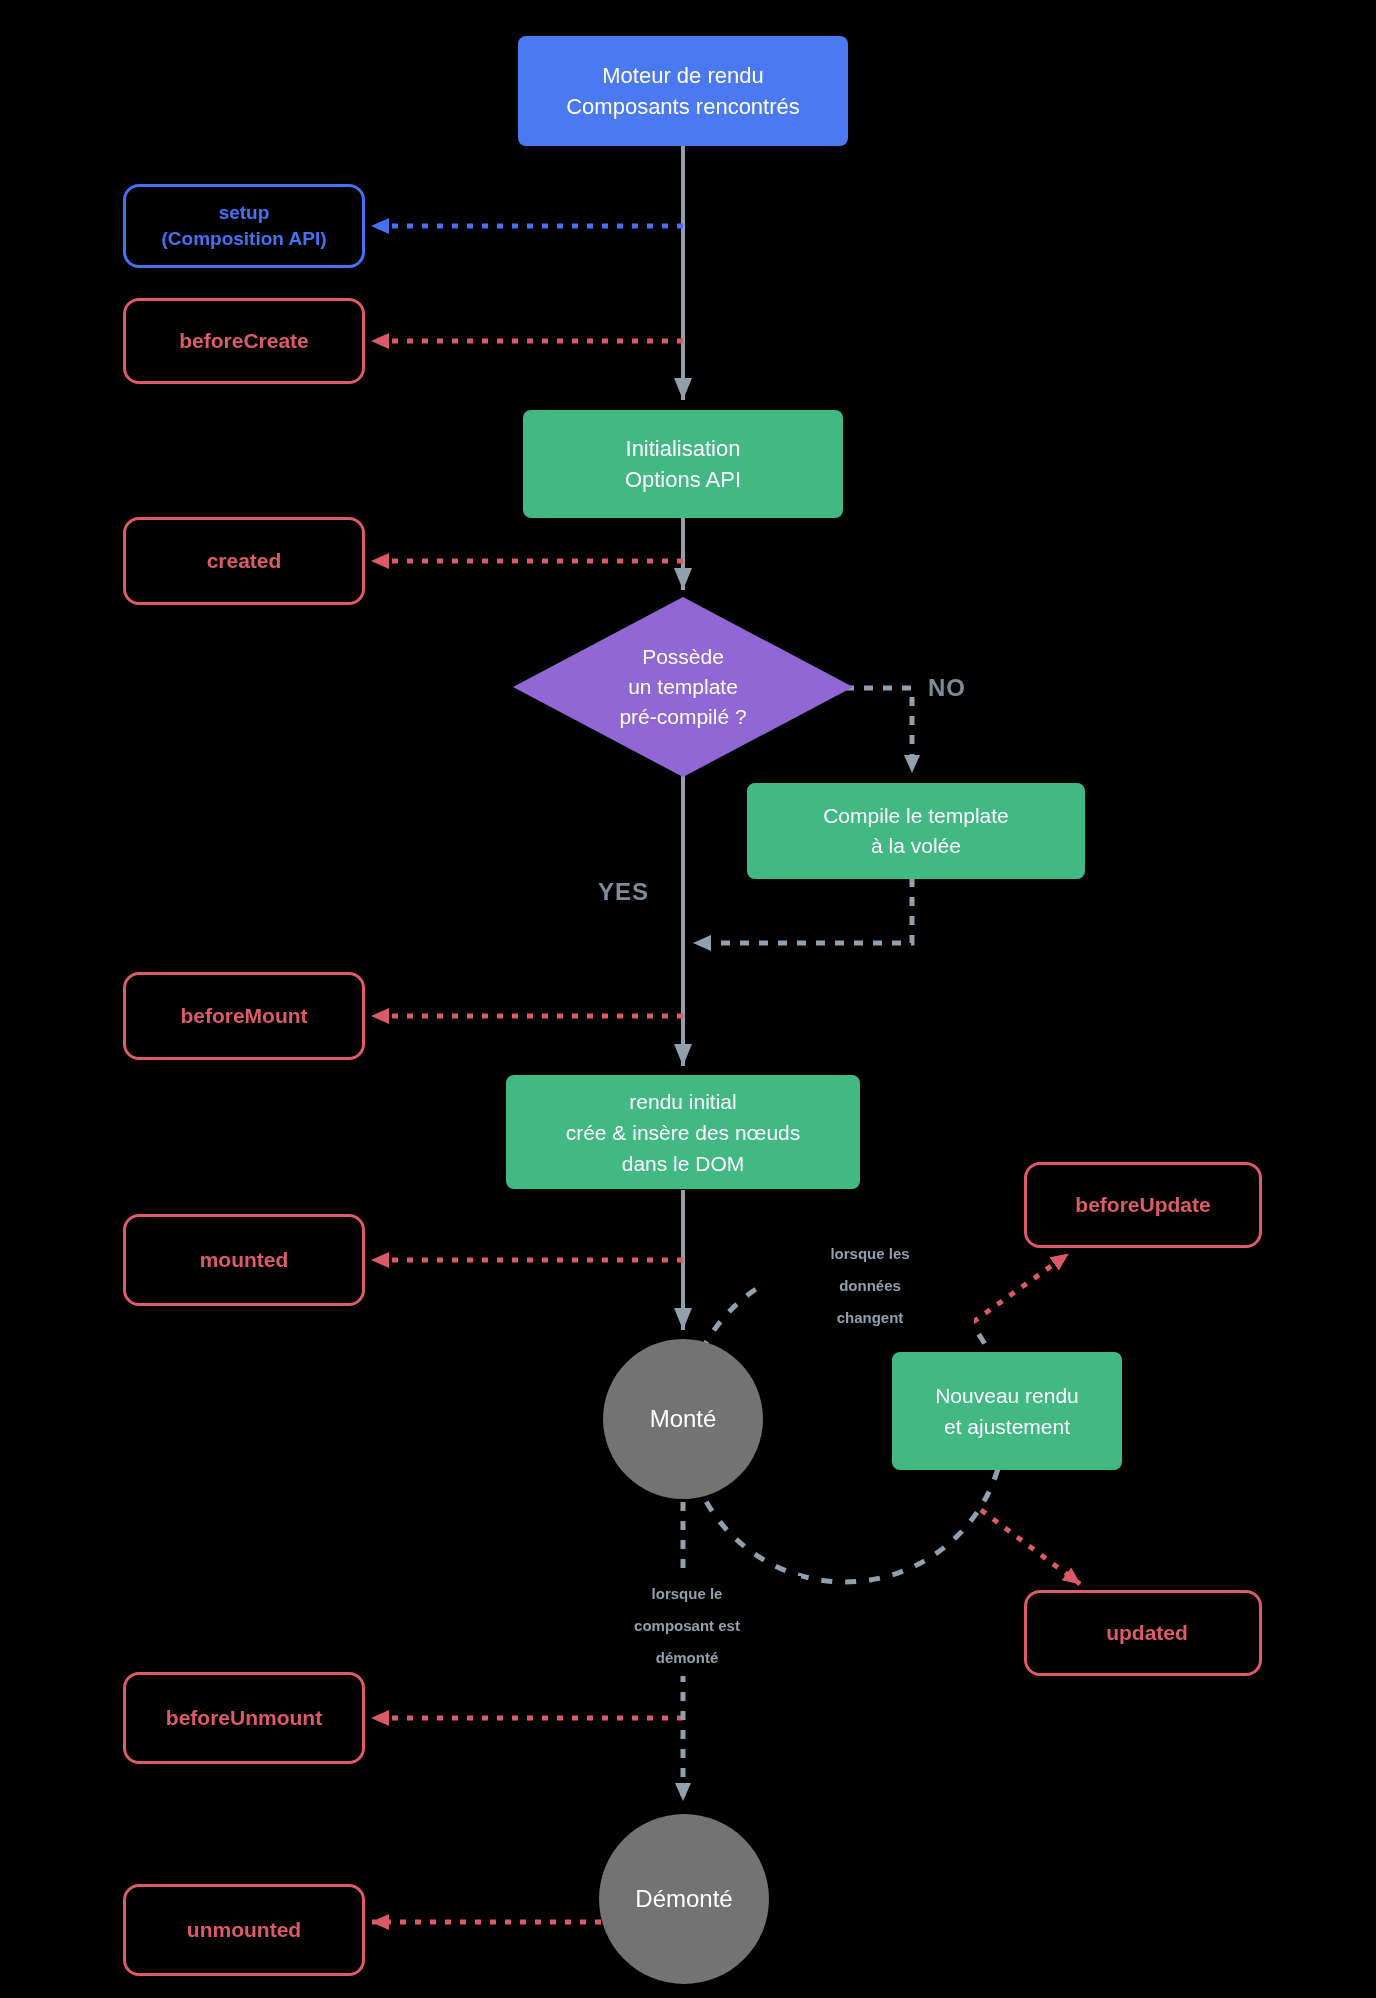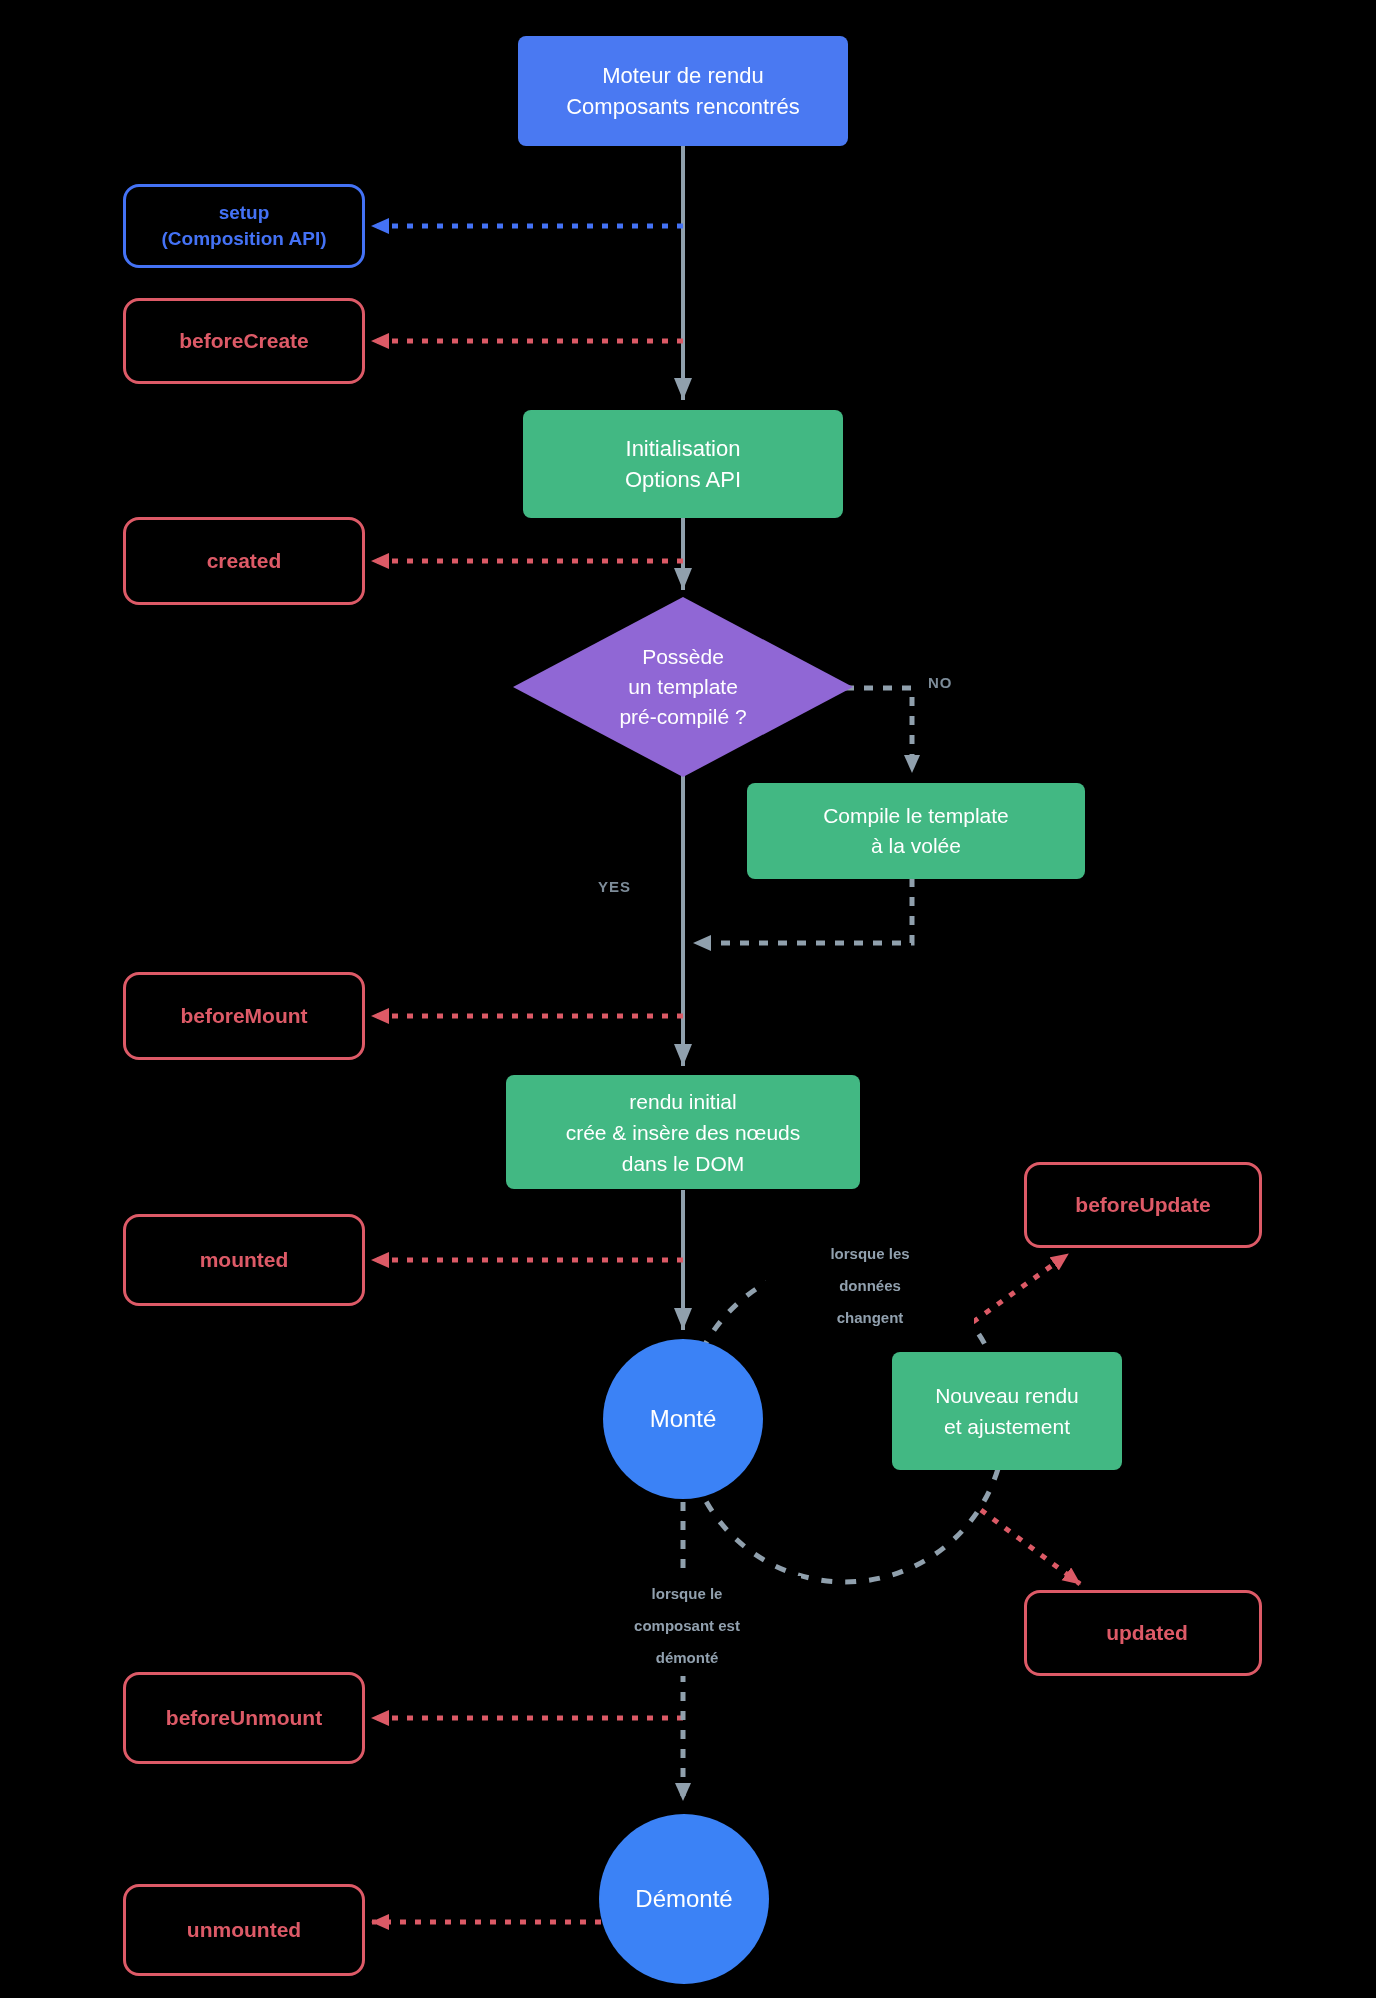--- a/index.html
+++ b/index.html
@@ -16,22 +16,22 @@
   .fillbox{color:#fff;border-radius:8px;font-size:22px;line-height:31px;font-weight:400;}
   .green{background:#42b883;}
   .blue{background:#4a79f2;}
   .outline{border:3px solid #dd5a67;border-radius:16px;color:#dd5a67;
            font-weight:700;font-size:21px;background:transparent;}
   .outline-blue{border-color:#4472f5;color:#4472f5;font-size:19px;line-height:26px;}
   .diamond{
     background:#9067d5;color:#fff;font-size:21px;line-height:30px;
     clip-path:polygon(50% 0%,100% 50%,50% 100%,0% 50%);
   }
-  .circle{background:#3b82f6;border-radius:50%;color:#fff;font-size:24px;font-weight:400;}
-  .glabel{position:absolute;z-index:3;color:#7d8c99;font-weight:700;font-size:15px;letter-spacing:1px;}
+  .circle{background:#737373;border-radius:50%;color:#fff;font-size:24px;font-weight:400;}
+  .glabel{position:absolute;z-index:3;color:#7d8c99;font-weight:700;font-size:24px;letter-spacing:1px;}
   .note{
     position:absolute;z-index:3;background:#000;color:#91a0ae;font-weight:700;
     font-size:15px;line-height:32px;text-align:center;padding:2px 4px;
   }
   
   #n-render{left:518px;top:36px;width:330px;height:110px;}
   #n-setup{left:123px;top:184px;width:242px;height:84px;}
   #n-beforecreate{left:123px;top:298px;width:242px;height:86px;}
   #n-init{left:523px;top:410px;width:320px;height:108px;}
   #n-created{left:123px;top:517px;width:242px;height:88px;}

